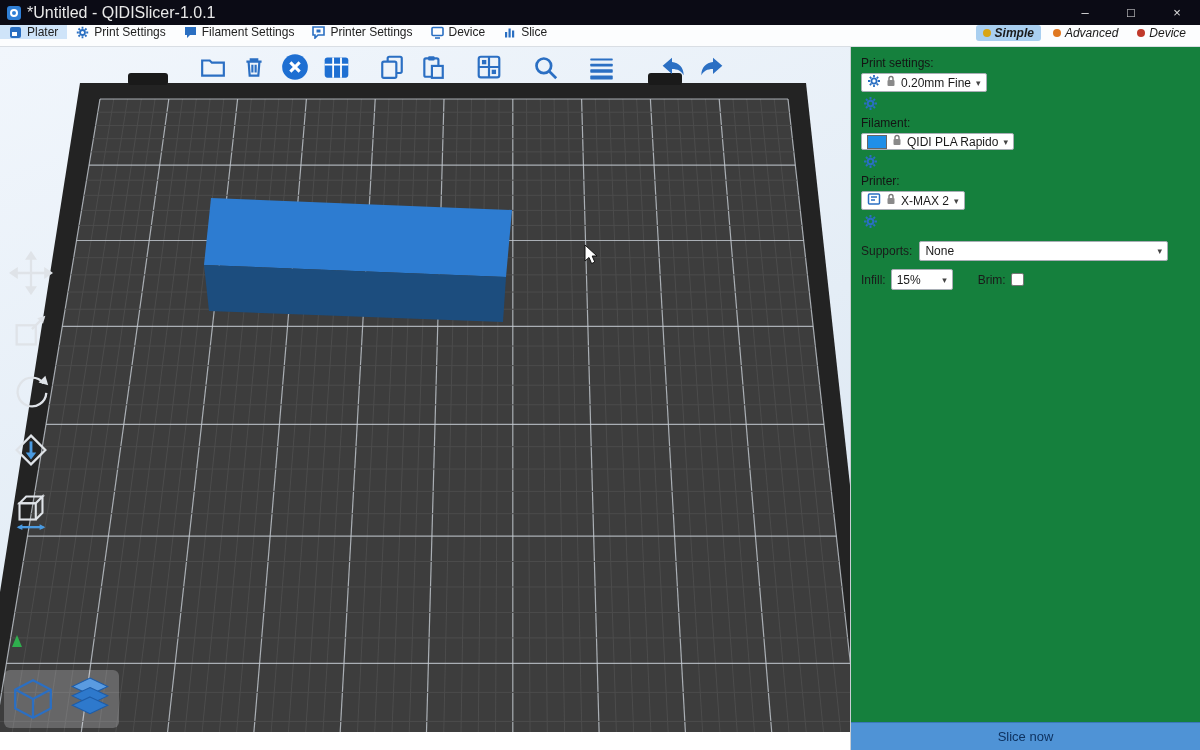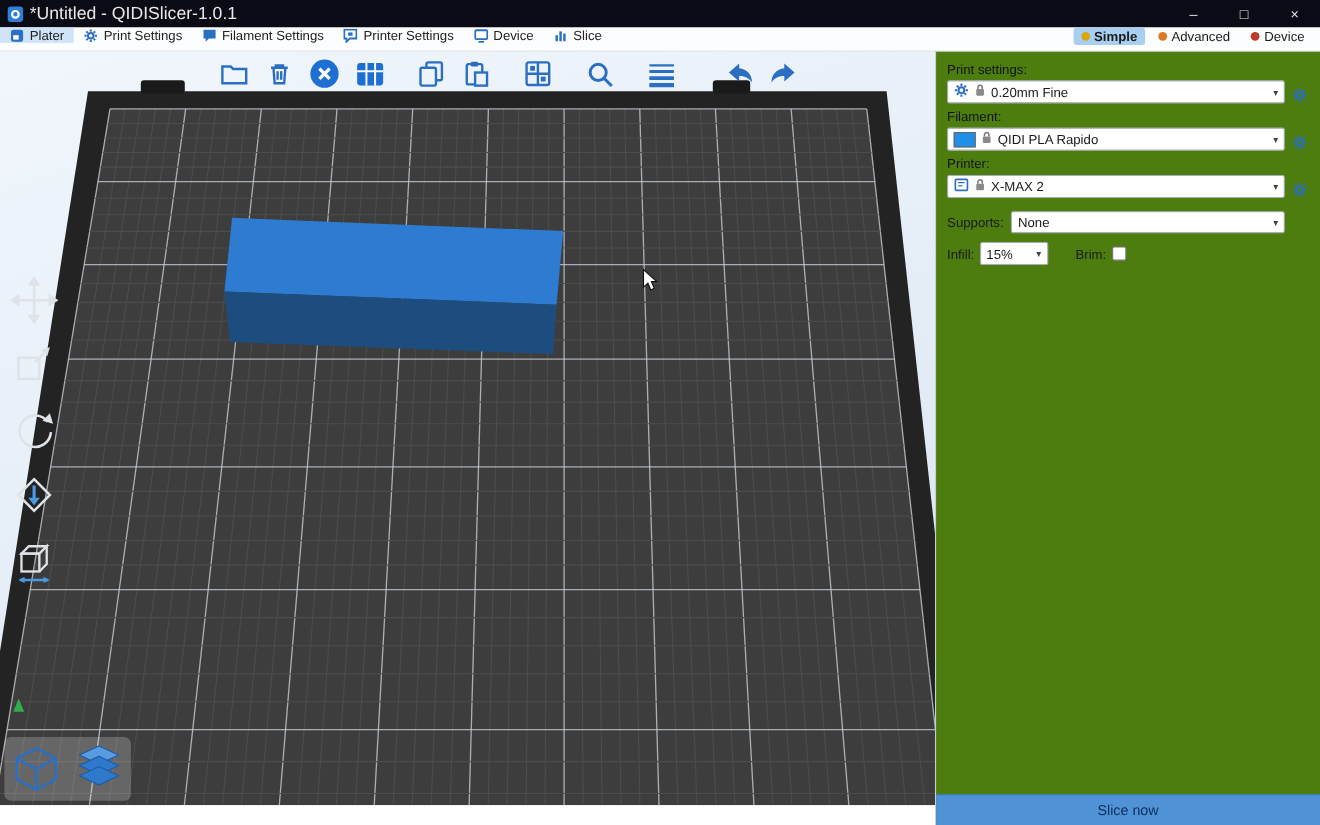--- a/index.html
+++ b/index.html
@@ -16,21 +16,21 @@
 
   
   .menubar{height:19px;background:#fdfdfd;display:flex;align-items:center;padding-left:4px;flex:0 0 auto;}
   .menu-item{padding:0 8px;color:#111;}
 
   
   .tabbar{height:21px;background:#fcfdfe;display:flex;align-items:flex-start;border-bottom:1px solid #d9dee4;flex:0 0 auto;}
   .tab{display:flex;align-items:center;gap:5px;padding:0 9px;color:#222;}
   .tab.active{background:#cfe4f9;}
   .tab svg{display:block;}
-  .modes{margin-left:auto;display:flex;align-items:center;gap:5px;padding-right:7px;}
+  .modes{margin-left:auto;display:flex;align-items:center;gap:5px;padding-right:7px;font-style:italic;}
   .mode{display:flex;align-items:center;gap:4px;padding:1px 7px;border-radius:3px;}
   .mode.active{background:#a9cff0;font-weight:bold;}
   .dot{width:8px;height:8px;border-radius:50%;}
   .dot-simple{background:#d9a514;}
   .dot-advanced{background:#e07820;}
   .dot-expert{background:#c0392b;}
 
   
   .main{flex:1;display:flex;min-height:0;}
   .viewport{position:relative;width:850px;height:685px;flex:0 0 850px;overflow:hidden;
@@ -39,24 +39,24 @@
 
   .top-toolbar{position:absolute;top:3px;left:196px;display:flex;align-items:center;gap:7px;}
   .tool-btn{width:34px;height:34px;display:flex;align-items:center;justify-content:center;border-radius:4px;}
   .tb-spacer{width:8px;}
   .left-toolbar{position:absolute;left:8px;top:203px;display:flex;flex-direction:column;gap:13px;}
   .side-btn{width:46px;height:46px;display:flex;align-items:center;justify-content:center;}
   .view-toolbar{position:absolute;left:4px;bottom:4px;display:flex;gap:3px;background:rgba(250,252,255,0.22);border-radius:6px;padding:2px;}
   .view-btn{width:54px;height:54px;display:flex;align-items:center;justify-content:center;border-radius:4px;}
 
   
-  .sidebar{flex:1;background:#4d7c0f;border-left:1px solid #c9ced4;display:flex;flex-direction:column;box-sizing:border-box;min-width:0;gap:31px;}
+  .sidebar{flex:1;background:#15803d;border-left:1px solid #c9ced4;display:flex;flex-direction:column;box-sizing:border-box;min-width:0;gap:31px;}
   .sb-inner{padding:6px 10px 0 10px;display:flex;flex-direction:column;}
   .sb-label{margin:3px 0 3px;color:#141414;}
-  .combo-row{display:flex;align-items:flex-end;gap:4px;margin-bottom:2px;}
+  .combo-row{display:flex;align-items:flex-start;gap:4px;margin-bottom:2px;flex-direction:column;}
   .combo{flex:1;height:21px;border:1px solid #a8aeb5;border-radius:2px;background:#fff;display:flex;align-items:center;gap:5px;padding:0 5px;box-sizing:border-box;min-width:0;}
   .combo .value{flex:1;white-space:nowrap;overflow:hidden;}
   .chevron{color:#444;font-size:9px;flex:0 0 auto;}
   .gear-btn{width:18px;display:flex;justify-content:center;flex:0 0 auto;}
   .swatch{width:18px;height:12px;border:1px solid #666;background:#1f8fe8;flex:0 0 auto;}
   .supports-row{display:flex;align-items:center;margin-top:10px;gap:7px;margin-right:22px;}
   .supports-row .combo{height:20px;}
   .infill-row{display:flex;align-items:center;margin-top:8px;gap:5px;}
   .combo.small{flex:0 0 62px;}
   .brim-label{margin-left:20px;}

